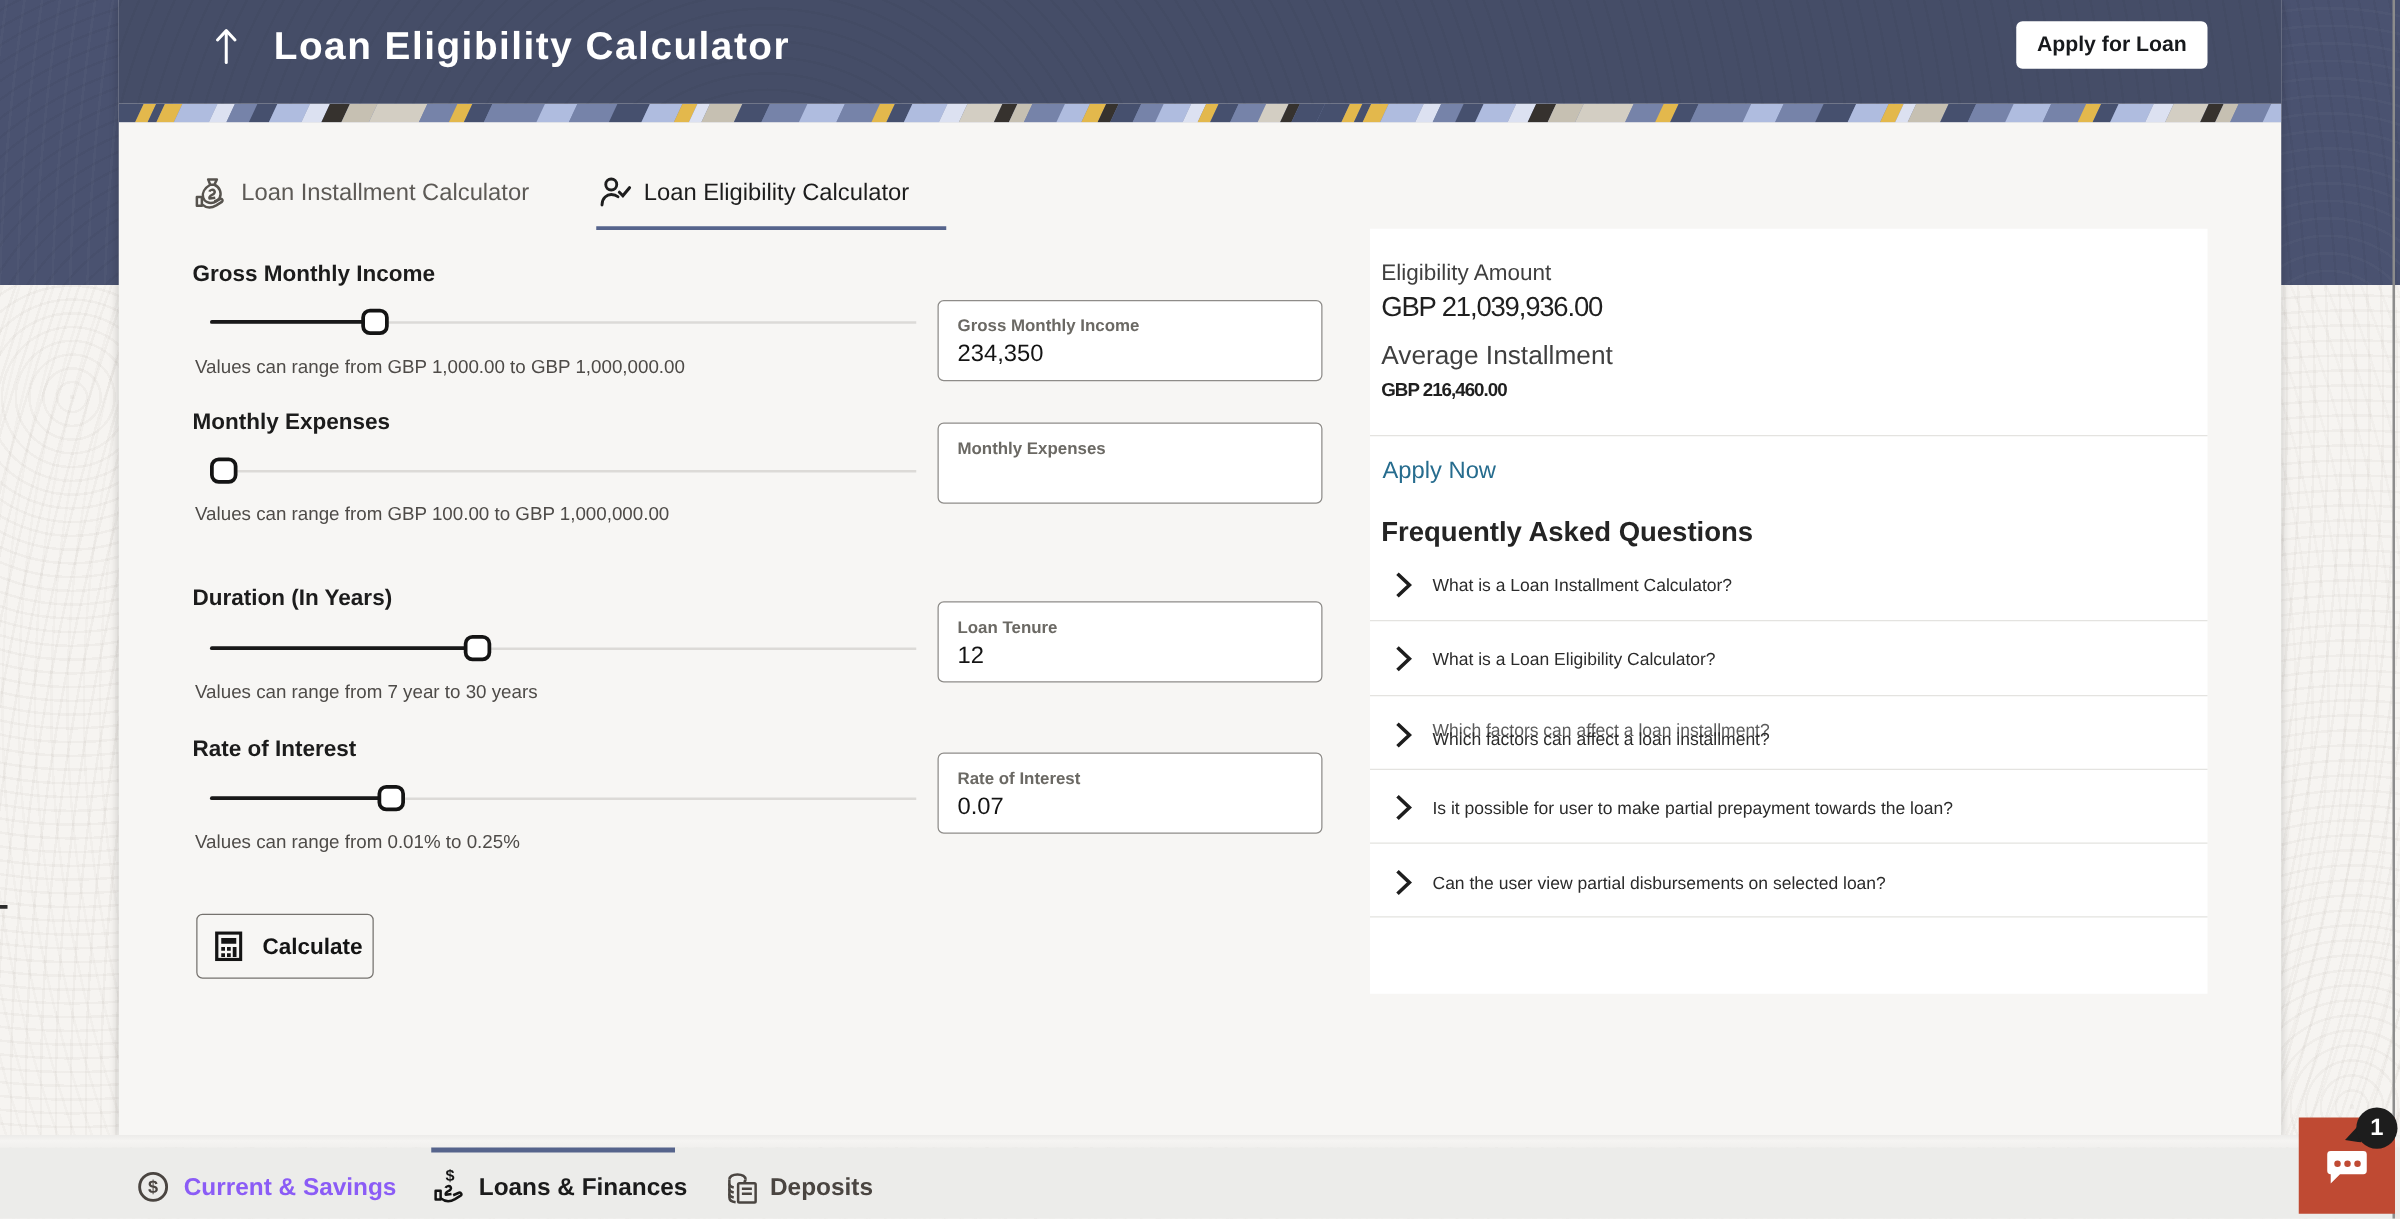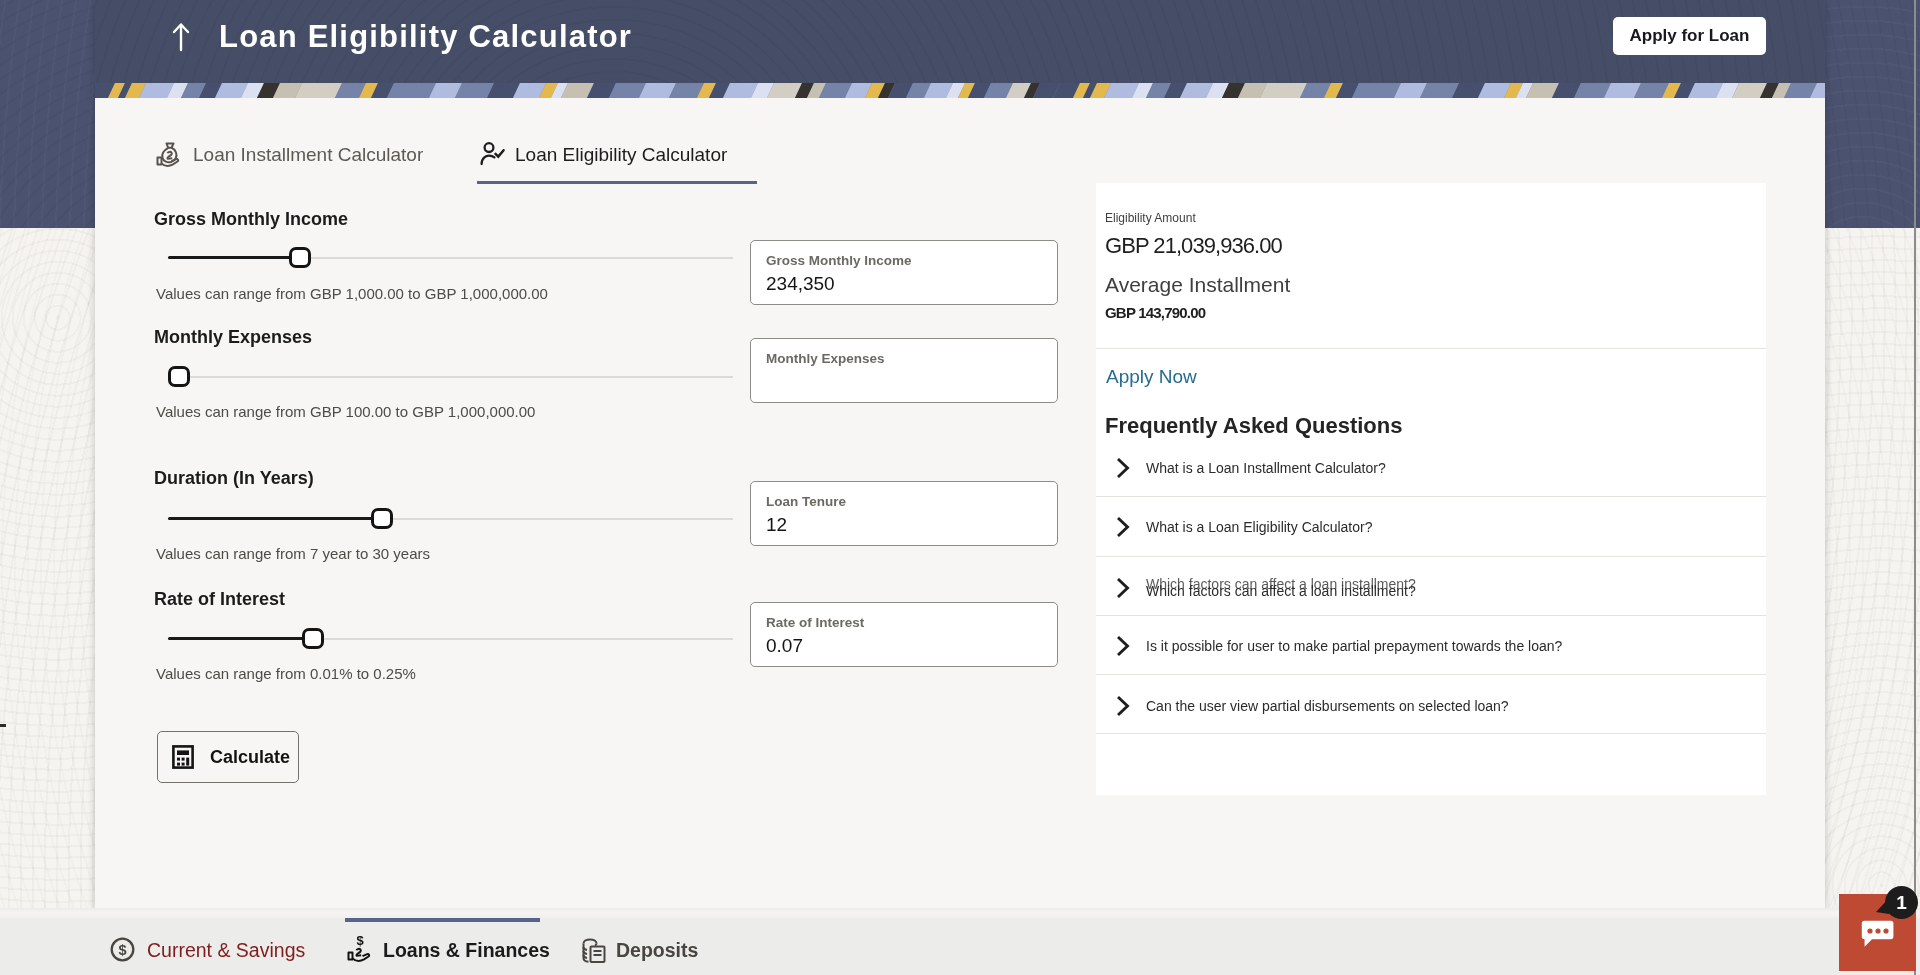--- a/index.html
+++ b/index.html
@@ -205,24 +205,24 @@
     <rect x="1.4" y="1.4" width="19.2" height="21.2" fill="none" stroke="#141414" stroke-width="2.6"></rect>
     <rect x="5" y="5.4" width="12" height="4.6" fill="#141414"></rect>
     <rect x="5" y="12.6" width="3" height="3" fill="#141414"></rect>
     <rect x="9.6" y="12.6" width="3" height="3" fill="#141414"></rect>
     <rect x="5" y="17.6" width="3" height="3" fill="#141414"></rect>
     <rect x="9.6" y="17.6" width="3" height="3" fill="#141414"></rect>
     <rect x="14.2" y="12.6" width="3" height="8" fill="#141414"></rect>
   </svg>
 <div class="abs" style="left:210px;top:744px;font-size:18px;font-weight:bold;color:#141414;height:26px;line-height:26px">Calculate</div>
 <div class="rpanel"></div>
-<div class="rp" style="left:1105px;top:207px;font-size:12px;color:#3F3F3F;height:22px;line-height:22px">Eligibility Amount</div>
+<div class="rp" style="left:1105px;top:207px;font-size:18px;color:#3F3F3F;height:22px;line-height:22px">Eligibility Amount</div>
 <div class="rp" style="left:1105px;top:231px;font-size:22px;font-weight:normal;height:30px;line-height:30px;letter-spacing:-.95px">GBP 21,039,936.00</div>
 <div class="rp" style="left:1105px;top:274px;font-size:21px;color:#3F3F3F;height:22px;line-height:22px">Average Installment</div>
-<div class="rp" style="left:1105px;top:302px;font-size:15px;font-weight:bold;height:22px;line-height:22px;letter-spacing:-.8px">GBP 143,790.00</div>
+<div class="rp" style="left:1105px;top:302px;font-size:15px;font-weight:bold;height:22px;line-height:22px;letter-spacing:-.8px">GBP 216,460.00</div>
 <div class="divider" style="left:1096px;top:348px;width:670px"></div>
 <div class="rp" style="left:1106px;top:364px;font-size:19px;color:#266C8E;height:26px;line-height:26px">Apply Now</div>
 <div class="rp" style="left:1105px;top:411px;font-size:22px;font-weight:bold;color:#242424;height:29px;line-height:29px">Frequently Asked Questions</div>
 <svg class="chev" style="left:1115px;top:457px" width="15" height="22" viewBox="0 0 15 22">
     <path d="M3 2 L12.5 11 L3 20" fill="none" stroke="#1E1E1E" stroke-width="2.9" stroke-linejoin="miter"></path>
   </svg>
 <div class="faqtxt" style="left:1146px;top:456px">What is a Loan Installment Calculator?</div>
 <svg class="chev" style="left:1115px;top:516px" width="15" height="22" viewBox="0 0 15 22">
     <path d="M3 2 L12.5 11 L3 20" fill="none" stroke="#1E1E1E" stroke-width="2.9" stroke-linejoin="miter"></path>
   </svg>
@@ -245,21 +245,21 @@
 <div class="divider" style="left:1096px;top:615px;width:670px"></div>
 <div class="divider" style="left:1096px;top:674px;width:670px"></div>
 <div class="divider" style="left:1096px;top:733px;width:670px"></div>
 <div class="botshadow"></div>
 <div class="botbar"></div>
 <div class="botind"></div>
 <svg class="abs" style="left:110px;top:937px" width="25" height="25" viewBox="0 0 25 25">
     <circle cx="12.5" cy="12.5" r="10.8" fill="none" stroke="#4A4541" stroke-width="2.3"></circle>
     <text x="12.5" y="17.6" font-family="Liberation Sans" font-size="14.5" font-weight="bold" fill="#4A4541" text-anchor="middle">$</text>
   </svg>
-<div class="bottab" style="left:147px;color:#7f1d1d;font-weight:400">Current &amp; Savings</div>
+<div class="bottab" style="left:147px;color:#8b5cf6;font-weight:700">Current &amp; Savings</div>
 <svg class="abs" style="left:347px;top:934px" width="26" height="30" viewBox="0 0 26 30">
     <text x="13" y="11" font-family="Liberation Sans" font-size="13" font-weight="bold" fill="#141414" text-anchor="middle">$</text>
     <g stroke="#141414" stroke-width="2" fill="none" stroke-linejoin="round">
       <path d="M1.5 18.5 H5.5 V25.5 H1.5 Z"></path>
       <path d="M9.5 16.3 C10 14.8 12.5 14.3 13.5 15.6 C14.5 17 13 18.2 11.4 19 C10 19.8 9.3 20.8 9.6 21.8 L14.2 21.2"></path>
       <path d="M5.5 24.5 C9 27.5 13.5 27.3 17 25.3 L21.5 22.5 C22.8 21.6 21.8 19.6 20.2 20.2 L15.5 22.2"></path>
     </g>
   </svg>
 <div class="bottab" style="left:383px;color:#1B1B1B;font-weight:bold">Loans &amp; Finances</div>
 <svg class="abs" style="left:581px;top:937px" width="26" height="27" viewBox="0 0 26 27">

